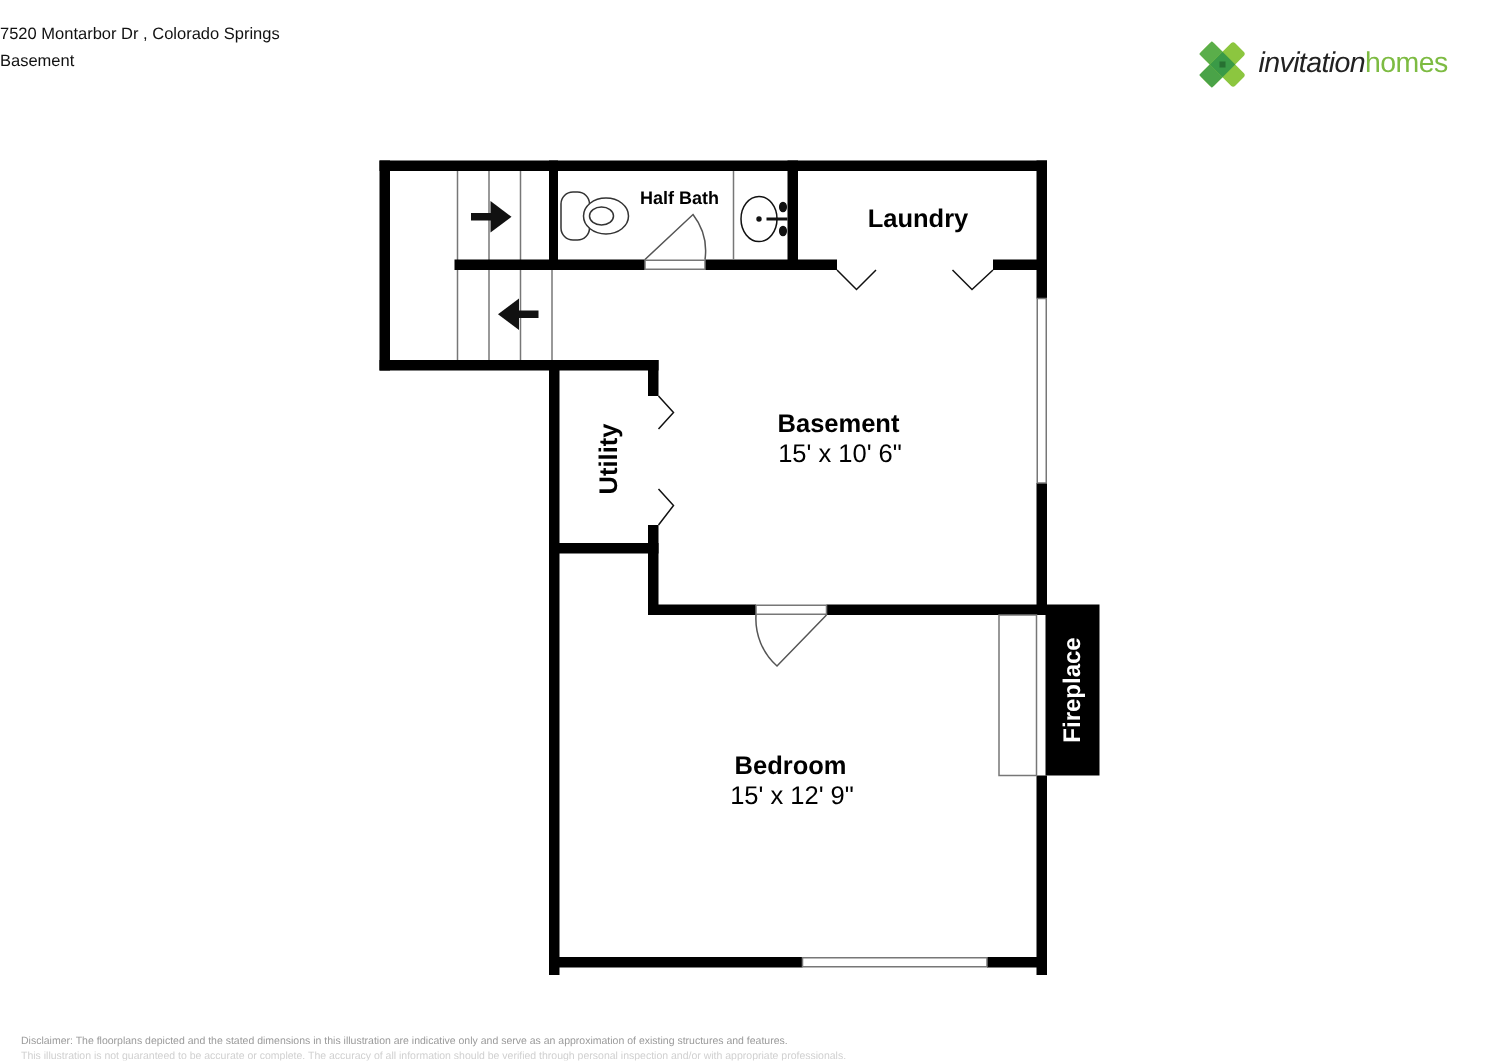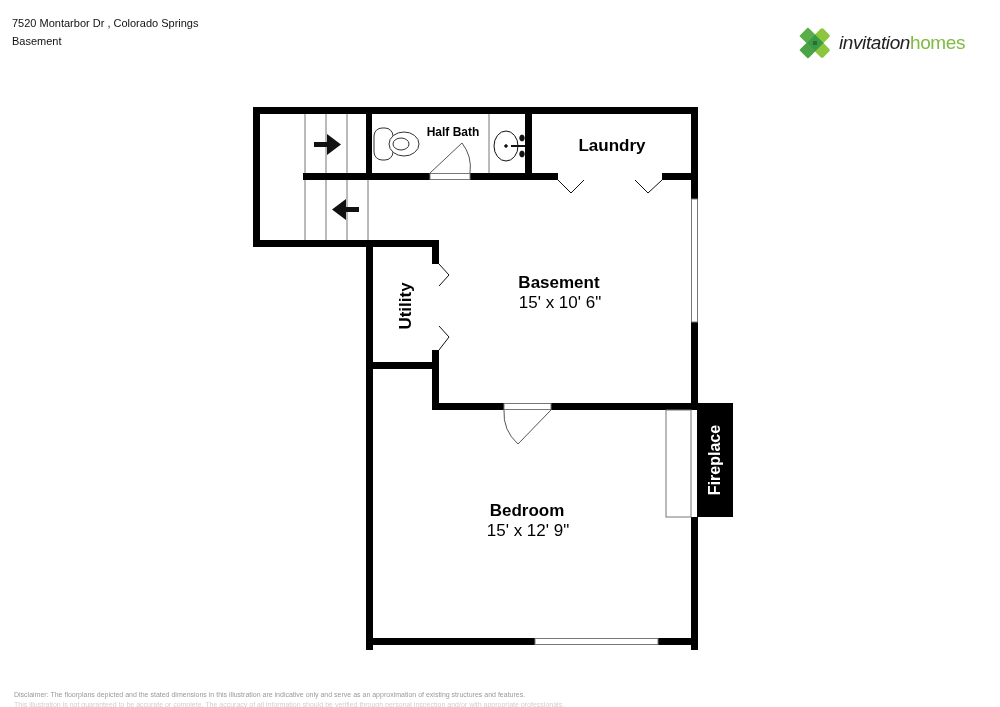--- a/index.html
+++ b/index.html
@@ -1,20 +1,20 @@
 <!DOCTYPE html>
 <html><head>
   <meta charset="utf-8">
   <style>
     html, body { margin: 0; padding: 0; background: #ffffff; }
     body {
       width: 1000px; height: 707px; position: relative; overflow: hidden;
       font-family: "Liberation Sans", sans-serif; color: #000;
     }
-    .header { position: absolute; left: 12px; top: 14px; font-size: 11px; line-height: 18px; color: #111; }
+    .header { position: absolute; left: 0; top: 14px; font-size: 11px; line-height: 18px; color: #111; }
     .logo { position: absolute; left: 797px; top: 25px; display: flex; align-items: center; }
     .logo-word { font-size: 19px; letter-spacing: -0.4px; margin-left: 6px; font-family: "Liberation Sans", sans-serif; }
     .logo-word .a { color: #222; font-style: italic; }
     .logo-word .b { color: #7dbb42; }
     .plan { position: absolute; left: 0; top: 0; }
     .room-label { font-family: "Liberation Sans", sans-serif; font-weight: bold; fill: #000; }
     .room-dim { font-family: "Liberation Sans", sans-serif; fill: #000; }
     .disclaimer { position: absolute; left: 14px; top: 690px; font-size: 7px; line-height: 10px; color: #9a9a9a; white-space: nowrap; }
     .disclaimer .faded { color: #d0d0d0; }
   </style>

